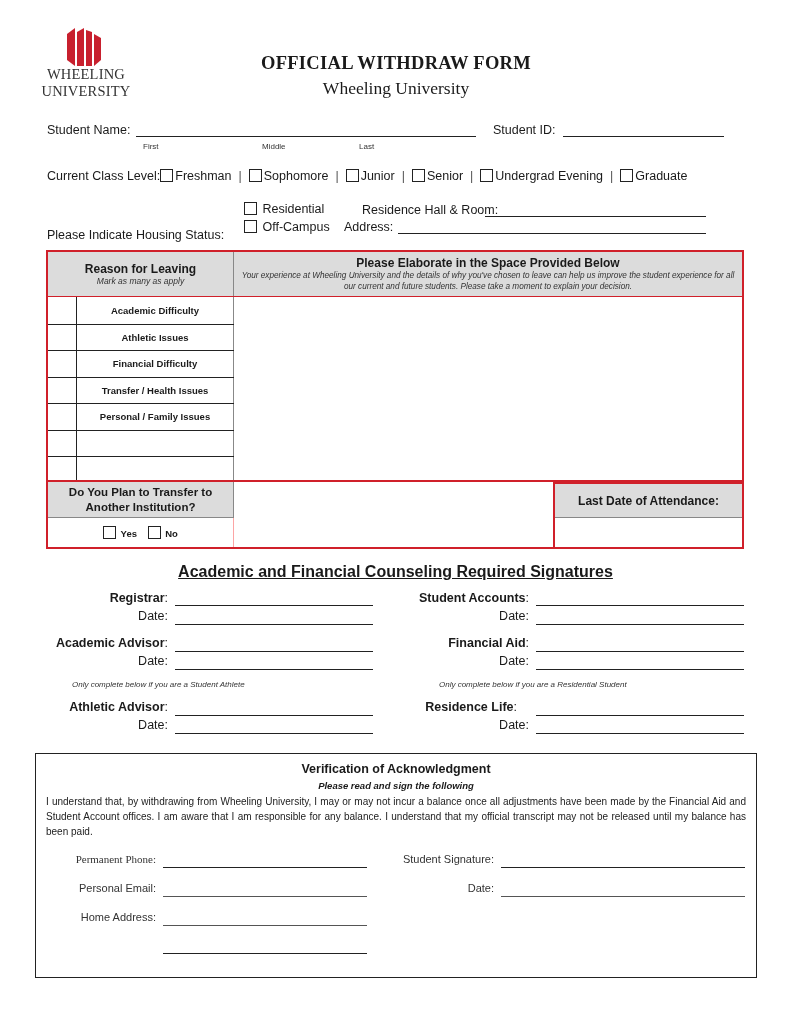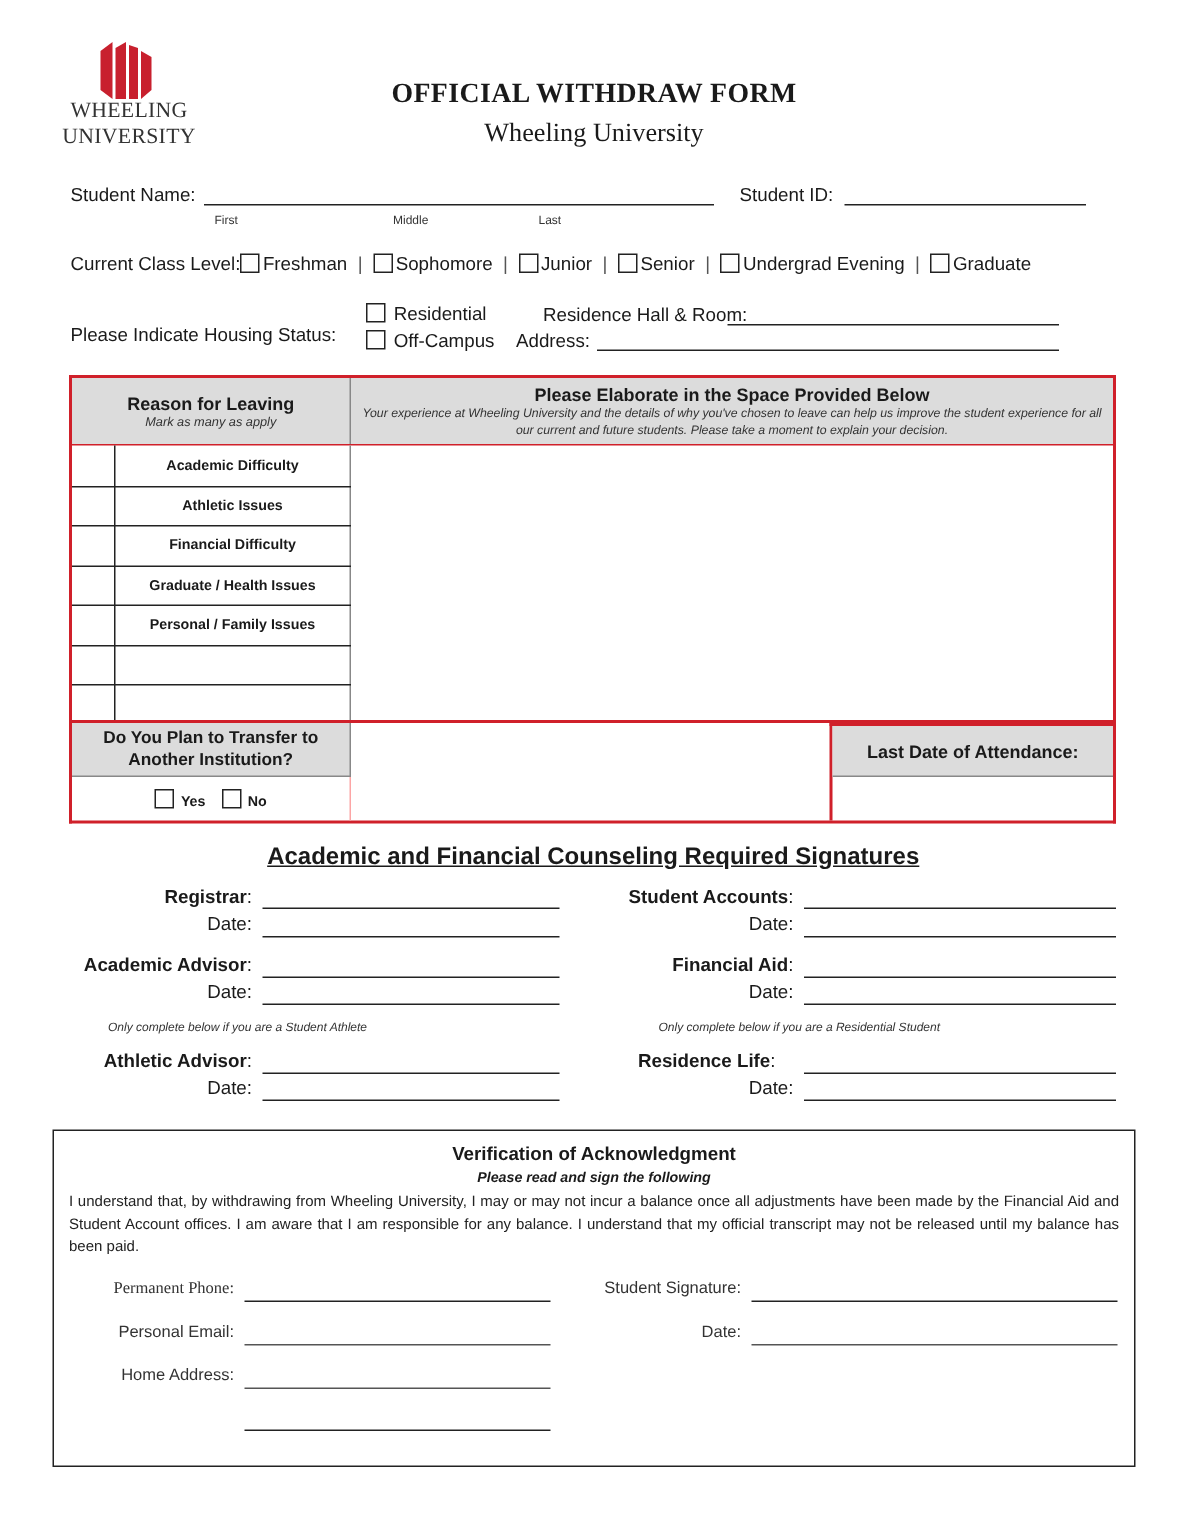--- a/index.html
+++ b/index.html
@@ -62,21 +62,21 @@
 <div class="abs small" style="left:143px; top:142px;">First</div>
 <div class="abs small" style="left:262px; top:142px;">Middle</div>
 <div class="abs small" style="left:359px; top:142px;">Last</div>
 <div class="abs lbl" style="left:493px; top:123px;">Student ID:</div>
 <div class="abs line" style="left:563px; top:136px; width:161px;"></div>
 
 <div class="abs class-row">
   <span>Current Class Level:</span><span class="cb"></span><span>Freshman</span><span class="sep">|</span><span class="cb"></span><span>Sophomore</span><span class="sep">|</span><span class="cb"></span><span>Junior</span><span class="sep">|</span><span class="cb"></span><span>Senior</span><span class="sep">|</span><span class="cb"></span><span>Undergrad Evening</span><span class="sep">|</span><span class="cb"></span><span>Graduate</span>
 </div>
 
-<div class="abs lbl" style="left:47px; top:216px;">Please Indicate Housing Status:</div>
+<div class="abs lbl" style="left:47px; top:228px;">Please Indicate Housing Status:</div>
 <div class="abs lbl" style="left:244px; top:202px;">
   <span class="cb"></span> <span>Residential</span>
 </div>
 <div class="abs lbl" style="left:244px; top:220px;">
   <span class="cb"></span> <span>Off-Campus</span>
 </div>
 <div class="abs lbl" style="left:362px; top:203px;">Residence Hall &amp; Room:</div>
 <div class="abs line" style="left:485px; top:216px; width:221px;"></div>
 <div class="abs lbl" style="left:344px; top:220px;">Address:</div>
 <div class="abs line" style="left:398px; top:233px; width:308px;"></div>
@@ -103,21 +103,21 @@
     <div style="position:absolute; left:0; top:26.5px; width:186px; height:26.5px; display:flex; border-top:1px solid #222;">
         <div style="width:28px;"></div>
         <div class="center reason-lbl" style="flex:1;">Athletic Issues</div>
       </div>
     <div style="position:absolute; left:0; top:53px; width:186px; height:26.5px; display:flex; border-top:1px solid #222;">
         <div style="width:28px;"></div>
         <div class="center reason-lbl" style="flex:1;">Financial Difficulty</div>
       </div>
     <div style="position:absolute; left:0; top:79.5px; width:186px; height:26.5px; display:flex; border-top:1px solid #222;">
         <div style="width:28px;"></div>
-        <div class="center reason-lbl" style="flex:1;">Graduate / Health Issues</div>
+        <div class="center reason-lbl" style="flex:1;">Transfer / Health Issues</div>
       </div>
     <div style="position:absolute; left:0; top:106px; width:186px; height:26.5px; display:flex; border-top:1px solid #222;">
         <div style="width:28px;"></div>
         <div class="center reason-lbl" style="flex:1;">Personal / Family Issues</div>
       </div>
     <div style="position:absolute; left:0; top:132.5px; width:186px; height:26.5px; display:flex; border-top:1px solid #222;">
         <div style="width:28px;"></div>
       </div>
     <div style="position:absolute; left:0; top:159px; width:186px; height:24px; display:flex; border-top:1px solid #222;">
         <div style="width:28px;"></div>

